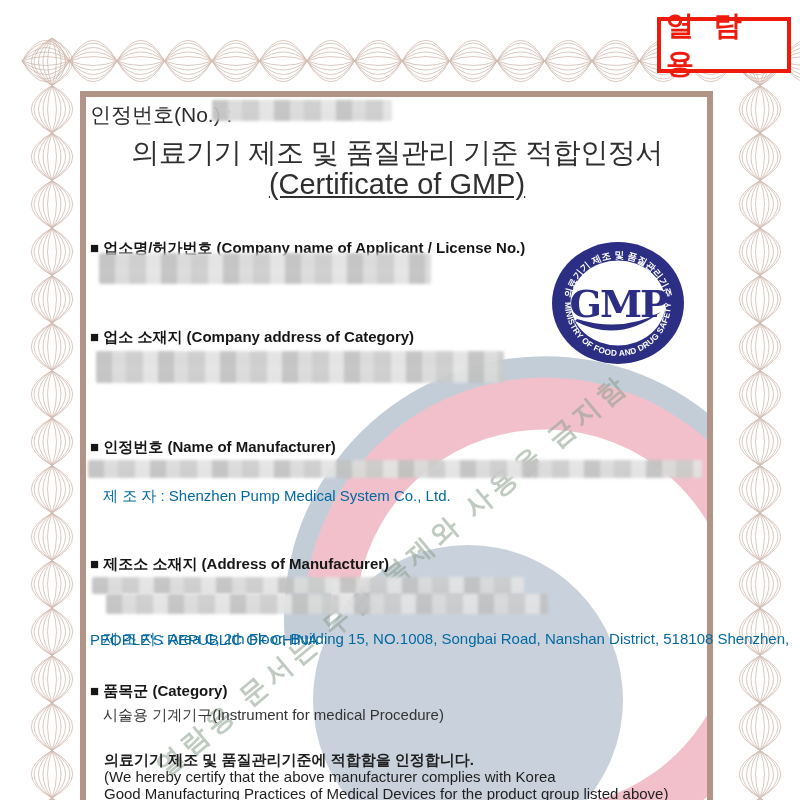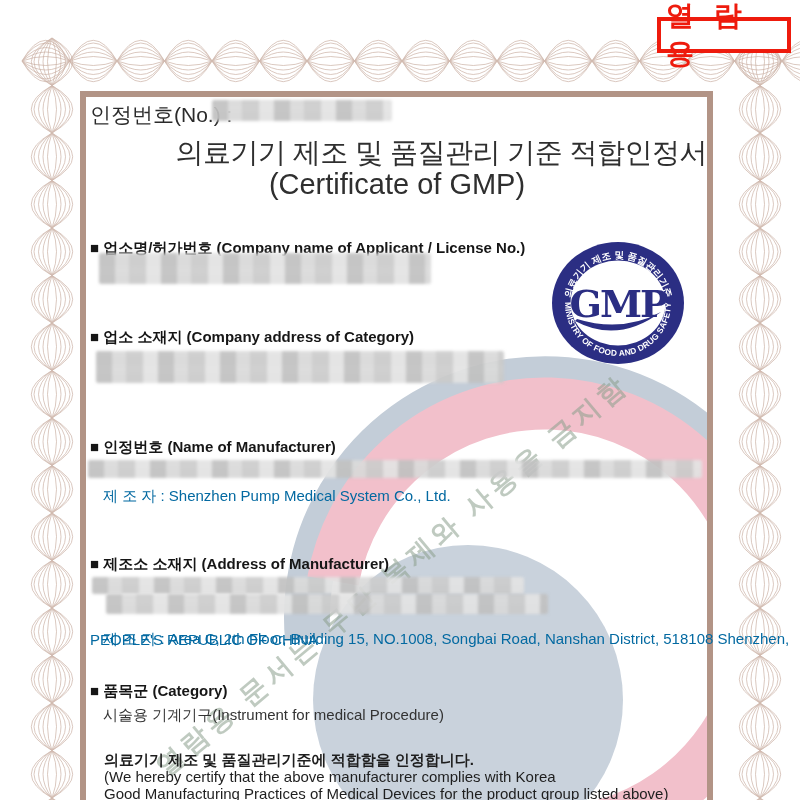--- a/index.html
+++ b/index.html
@@ -22,41 +22,41 @@
   .border-svg { position:absolute; left:0; top:0; z-index:2; pointer-events:none; }
   .inner-frame {
     position:absolute; left:80px; top:91px; width:633px; height:725px;
     border:6px solid #b29486; z-index:3; pointer-events:none;
   }
 
   
   .content { position:absolute; inset:0; z-index:4; color:#222; }
   .abs { position:absolute; white-space:nowrap; }
   .regno { left:90px; top:101px; font-size:21px; font-weight:500; color:#2b2b2b; }
-  .title-ko { left:87px; top:134px; width:620px; text-align:right; font-size:28px; font-weight:500; color:#2f2f2f; letter-spacing:-0.5px; }
-  .title-en { left:87px; top:168px; width:620px; text-align:center; font-size:29px; font-weight:400; color:#2f2f2f; }
+  .title-ko { left:87px; top:134px; width:620px; text-align:center; font-size:28px; font-weight:500; color:#2f2f2f; letter-spacing:-0.5px; }
+  .title-en { left:87px; top:168px; width:620px; text-align:center; font-size:29px; font-weight:400; color:#2f2f2f;text-decoration:underline; }
   .sec { font-size:15px; font-weight:700; color:#161616; left:90px; }
   .detail { font-size:15px; font-weight:400; color:#0369a1; left:103px; }
   .stmt-ko { left:104px; top:751px; font-size:15px; font-weight:700; color:#1e1e1e; }
   .stmt-en { font-size:15px; font-weight:400; color:#1e1e1e; left:104px; }
 
   
   .blur { position:absolute; z-index:5; border-radius:2px; filter:blur(1.4px);
     background-image:
       repeating-linear-gradient(90deg, rgba(190,190,190,.85) 0 16px, rgba(216,216,216,.85) 16px 30px,
         rgba(201,201,201,.85) 30px 47px, rgba(226,226,226,.85) 47px 62px),
       repeating-linear-gradient(0deg, rgba(212,212,212,.5) 0 9px, rgba(232,232,232,.5) 9px 18px);
   }
 
   
   .badge { position:absolute; left:550px; top:240px; z-index:6; }
 
   
   .stamp {
-    position:absolute; left:657px; top:17px; width:134px; height:36px; z-index:7;
+    position:absolute; left:657px; top:17px; width:134px; height:56px; z-index:7;
     background:#fff; border:4px solid #ee1b0d; display:flex; align-items:center; justify-content:center;
     font-size:28px; font-weight:700; color:#ee1b0d; letter-spacing:6px; padding-left:5px;
   }
 </style>
 </head>
 <body>
 
 <div class="page">
 
   <div class="wm-layer">

